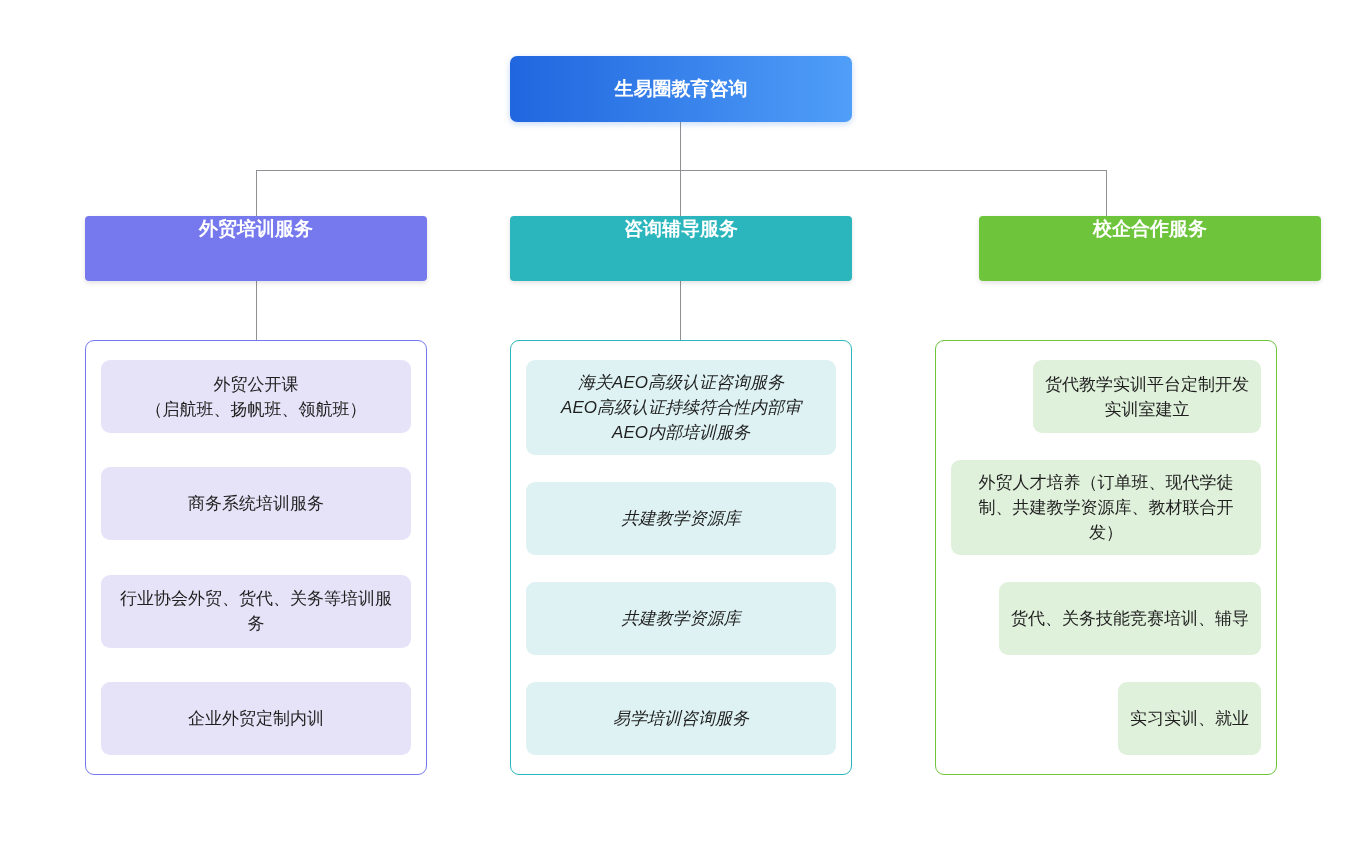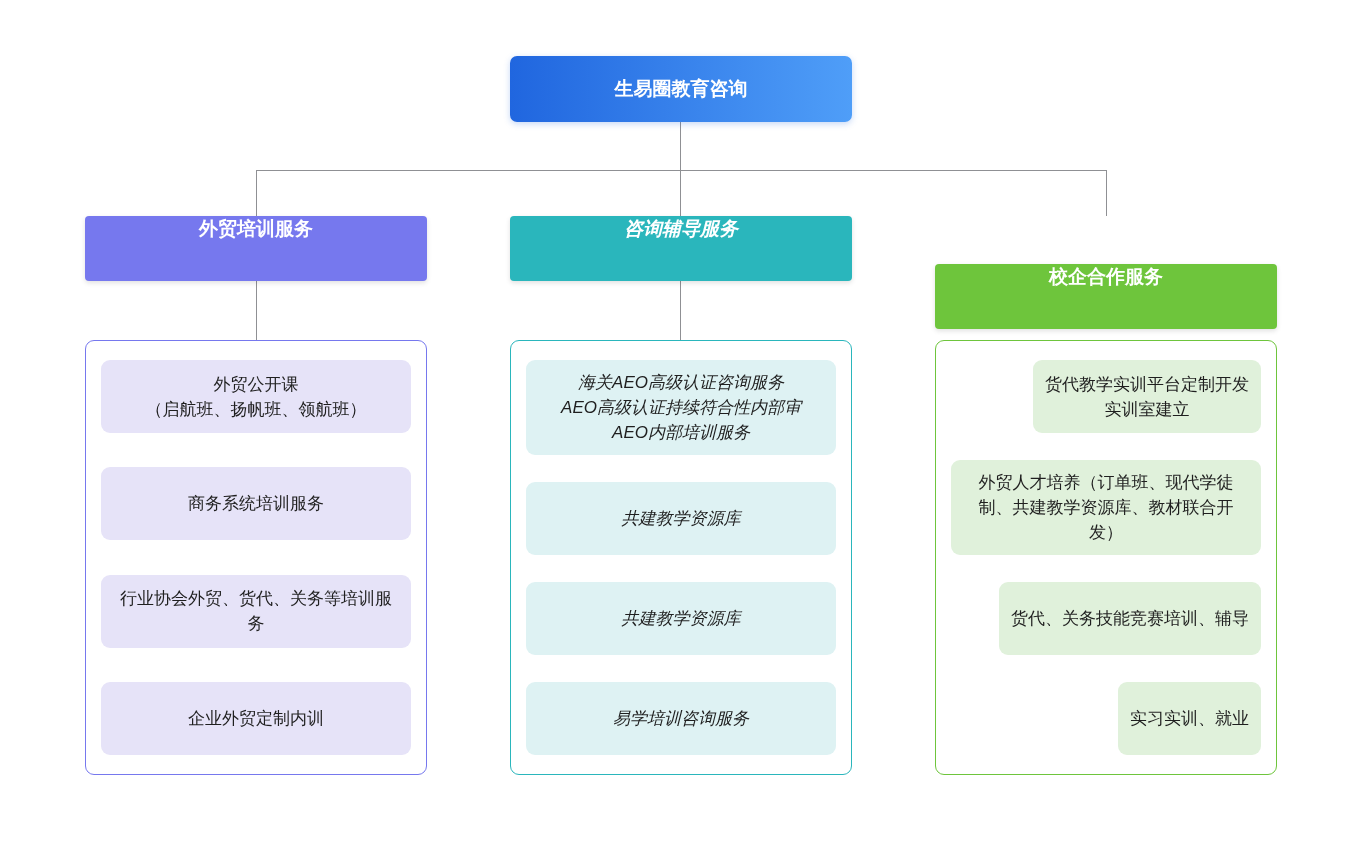--- a/index.html
+++ b/index.html
@@ -72,24 +72,24 @@
   <div class="line" style="left:256px;top:281px;width:1px;height:59px;"></div>
   <div class="line" style="left:680px;top:281px;width:1px;height:59px;"></div>
 
   <div class="root-node">
     <span>生易圈教育咨询</span>
   </div>
 
   <div class="branch-header b1" style="left:85px;">
     <span>外贸培训服务</span>
   </div>
-  <div class="branch-header b2" style="left:510px;font-style:italic;">
+  <div class="branch-header b2" style="left:510px;">
     <span>咨询辅导服务</span>
   </div>
-  <div class="branch-header b3" style="left:935px;margin-top:48px;">
+  <div class="branch-header b3" style="left:979px;">
     <span>校企合作服务</span>
   </div>
 
   <div class="branch-panel b1" style="left:85px;">
     <div class="service-item">外贸公开课
 （启航班、扬帆班、领航班）</div>
     <div class="service-item">商务系统培训服务</div>
     <div class="service-item">行业协会外贸、货代、关务等培训服务</div>
     <div class="service-item">企业外贸定制内训</div>
   </div>

